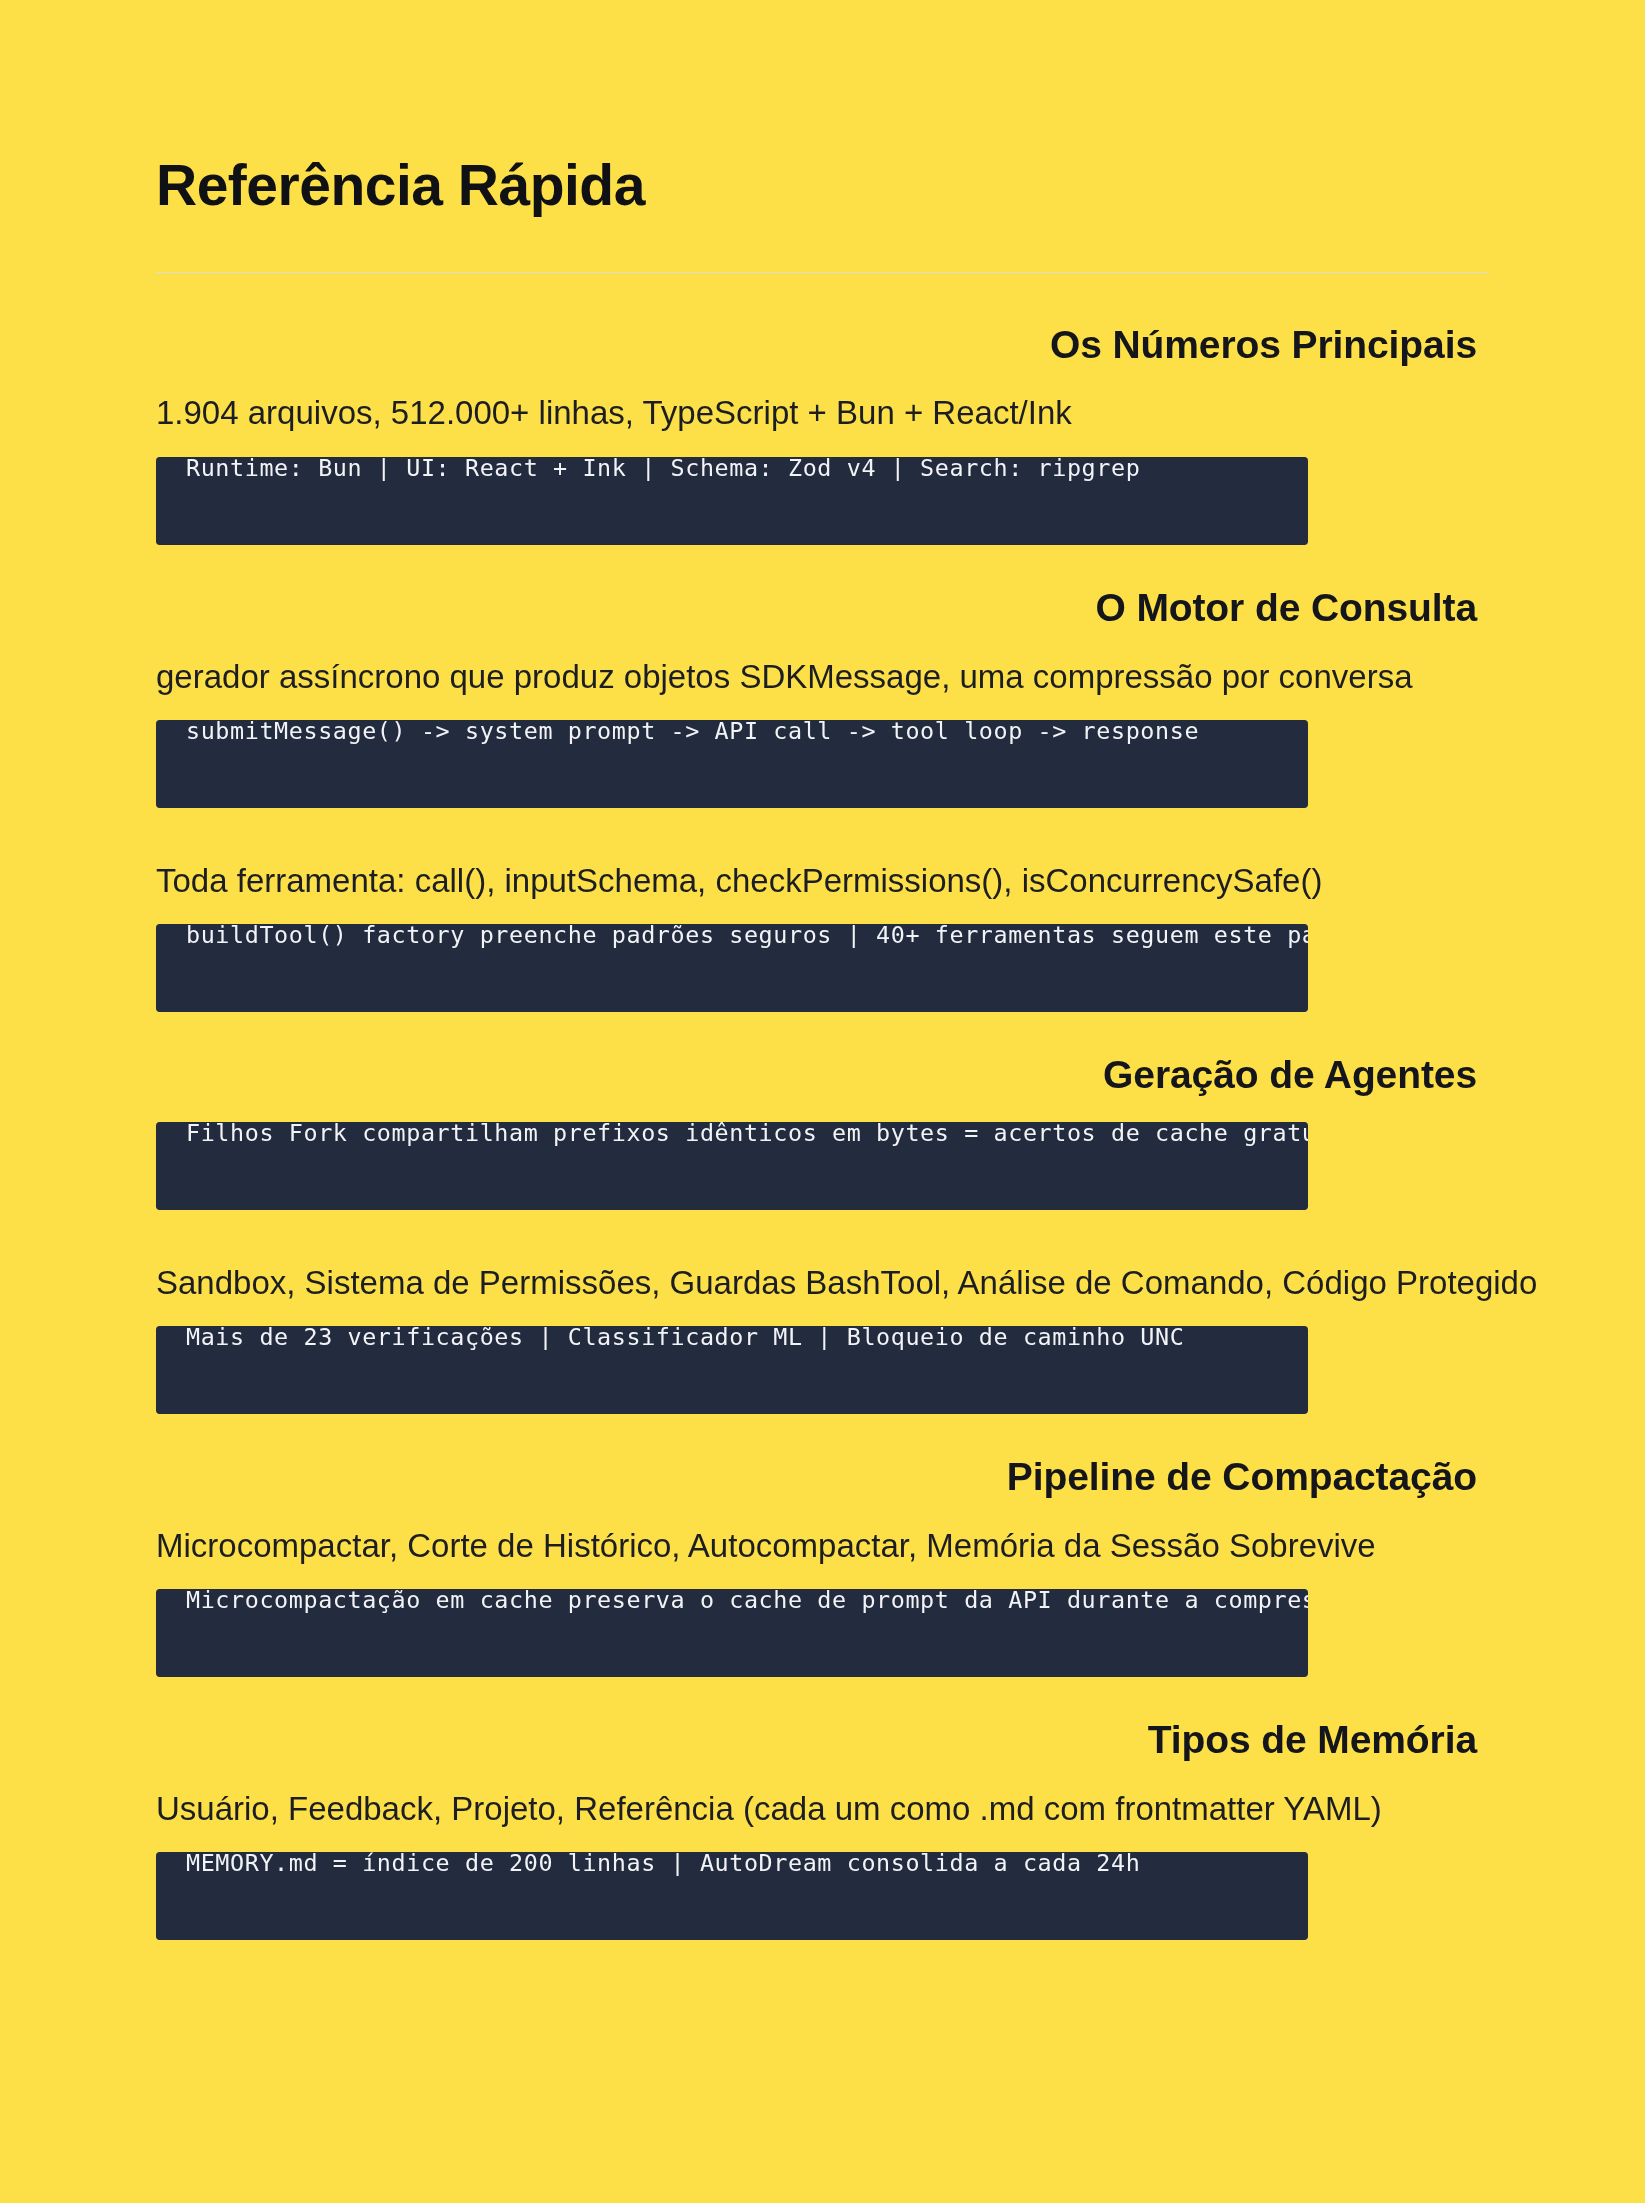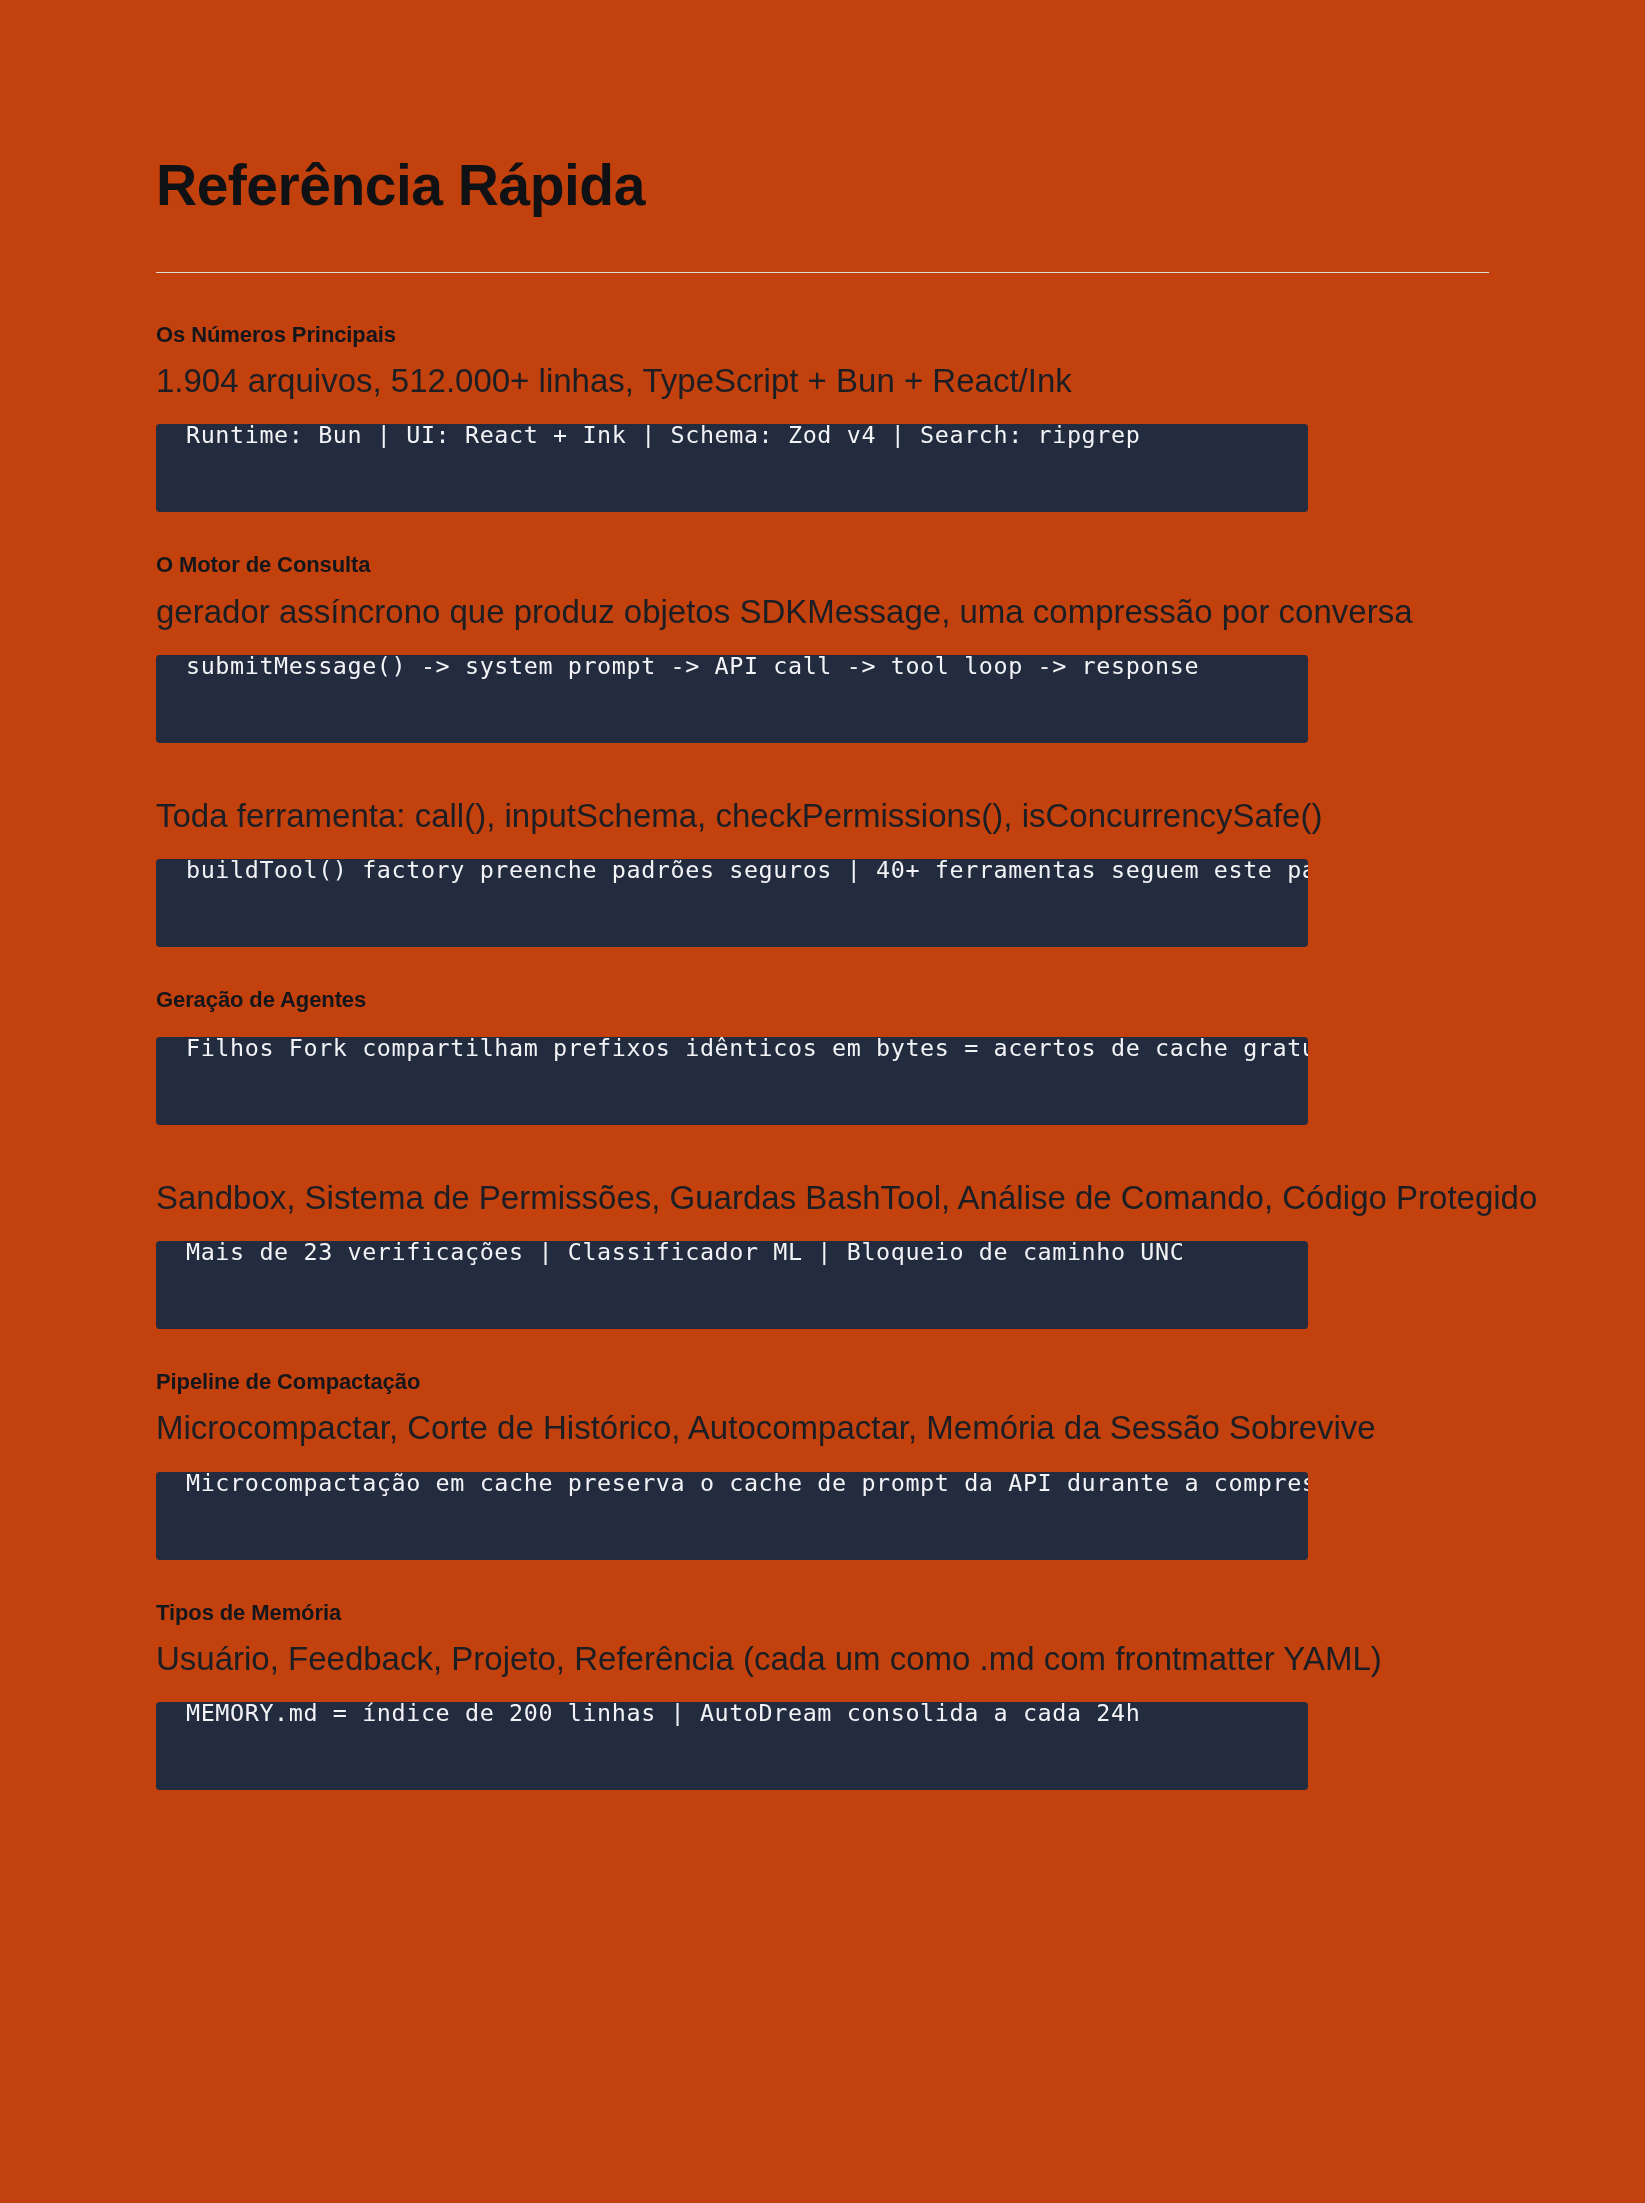--- a/index.html
+++ b/index.html
@@ -12,21 +12,21 @@
     width: 1646px;
     height: 2204px;
     font-family: "Liberation Sans", sans-serif;
     color: #16181d;
     overflow: hidden;
   }
   .page {
     position: relative;
     width: 1646px;
     height: 2204px;
-    background: #c2410c;
+    background: #fde047;
     box-sizing: border-box;
     padding: 0;
   }
   .content {
     position: absolute;
     left: 156px;
     top: 0;
     width: 1333px;
   }
   .doc-title {
@@ -42,26 +42,27 @@
     margin-top: 55px;
     border: 0;
     border-top: 1.8px solid #dddcd6;
     width: 1333px;
     height: 0;
   }
   .section {
     margin-top: 0;
   }
   .section-heading {
-    font-size: 22px;
+    font-size: 39px;
     font-weight: bold;
     color: #14161b;
-    margin: 0;
+    margin: 12px;
     line-height: 1.2;
     letter-spacing: -0.1px;
+    text-align: right;
   }
   .section-desc {
     font-size: 33px;
     font-weight: normal;
     color: #1c1e24;
     margin: 0;
     padding-top: 12px;
     line-height: 1.25;
     white-space: nowrap;
   }

